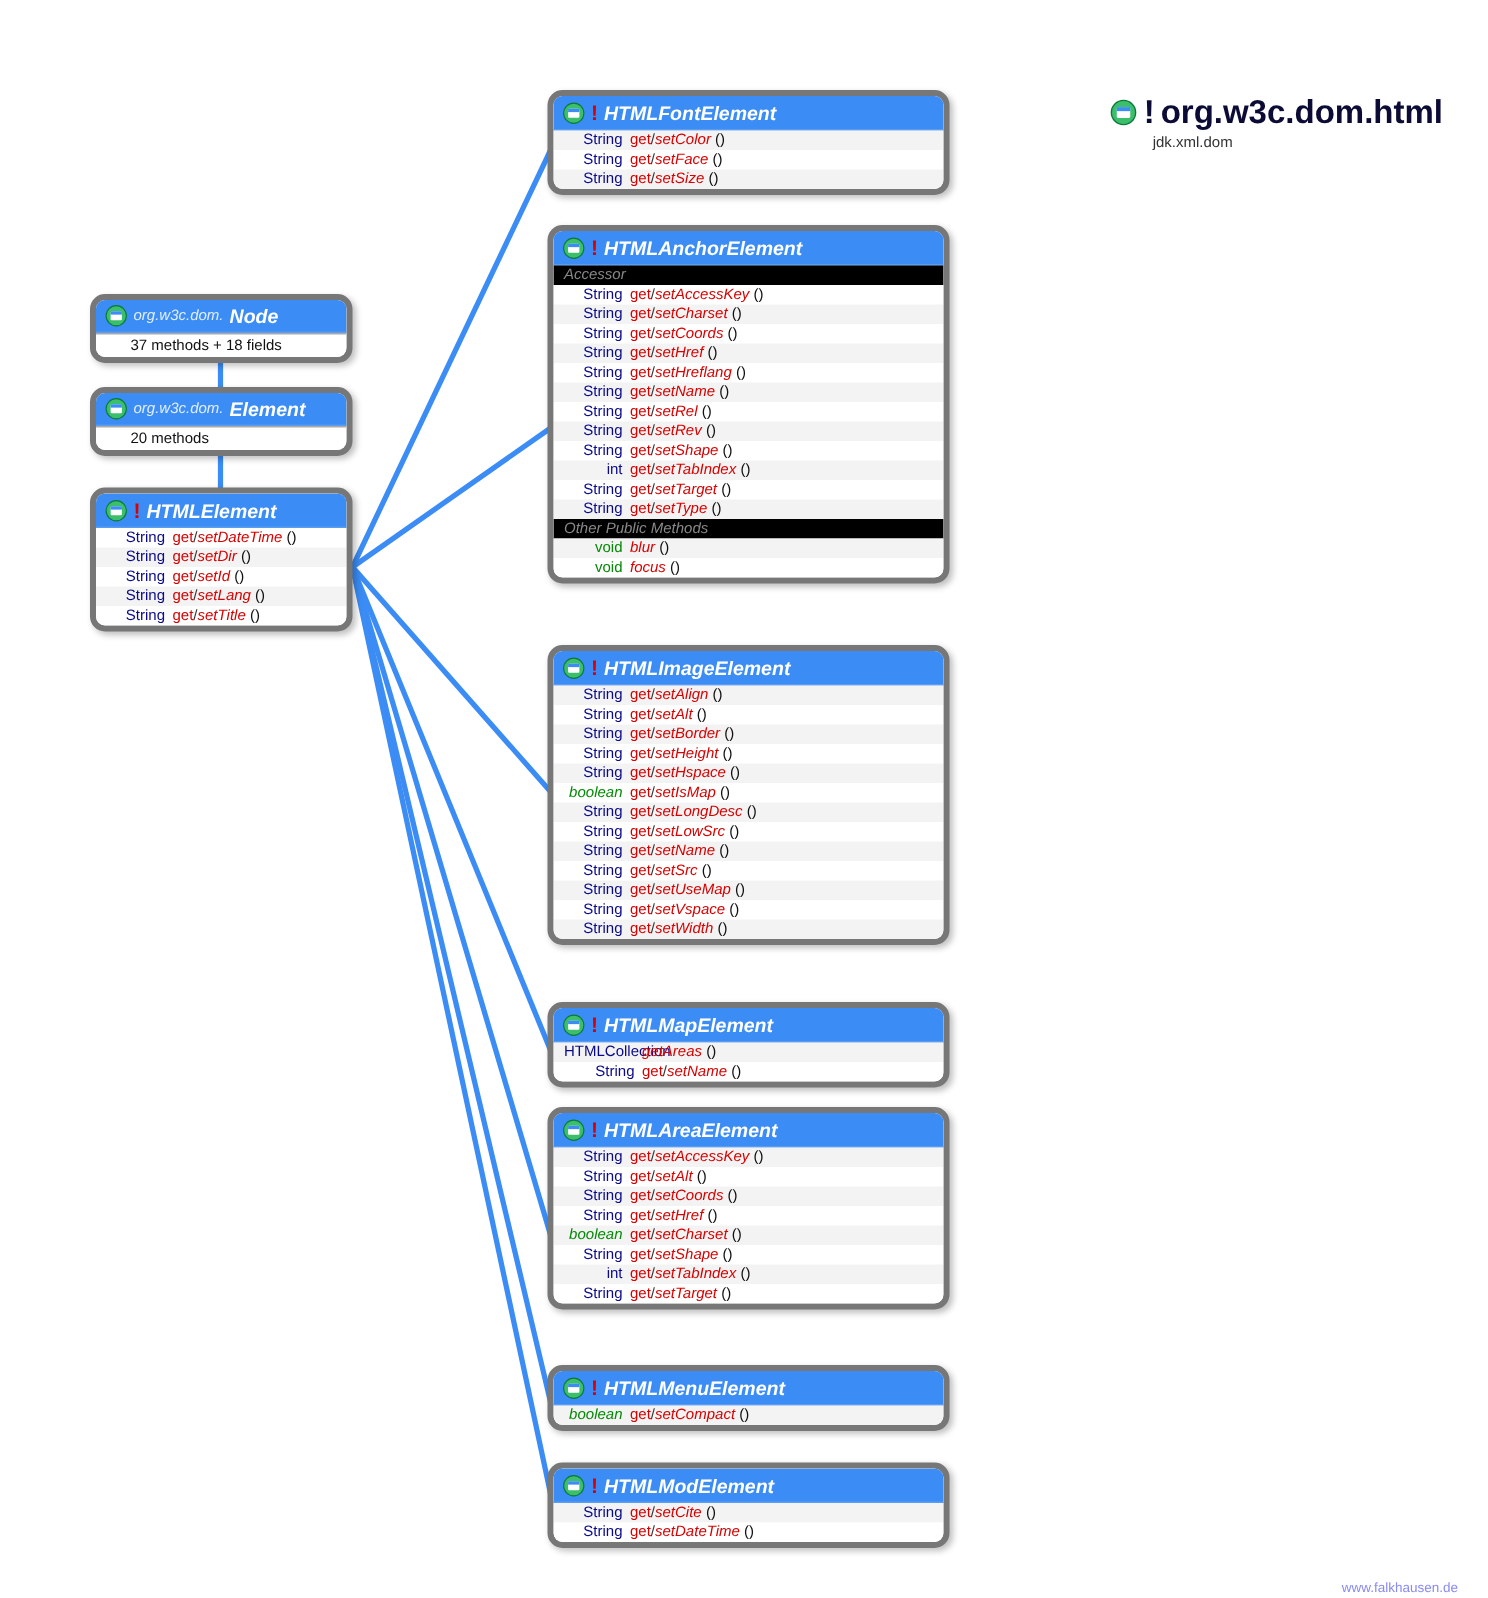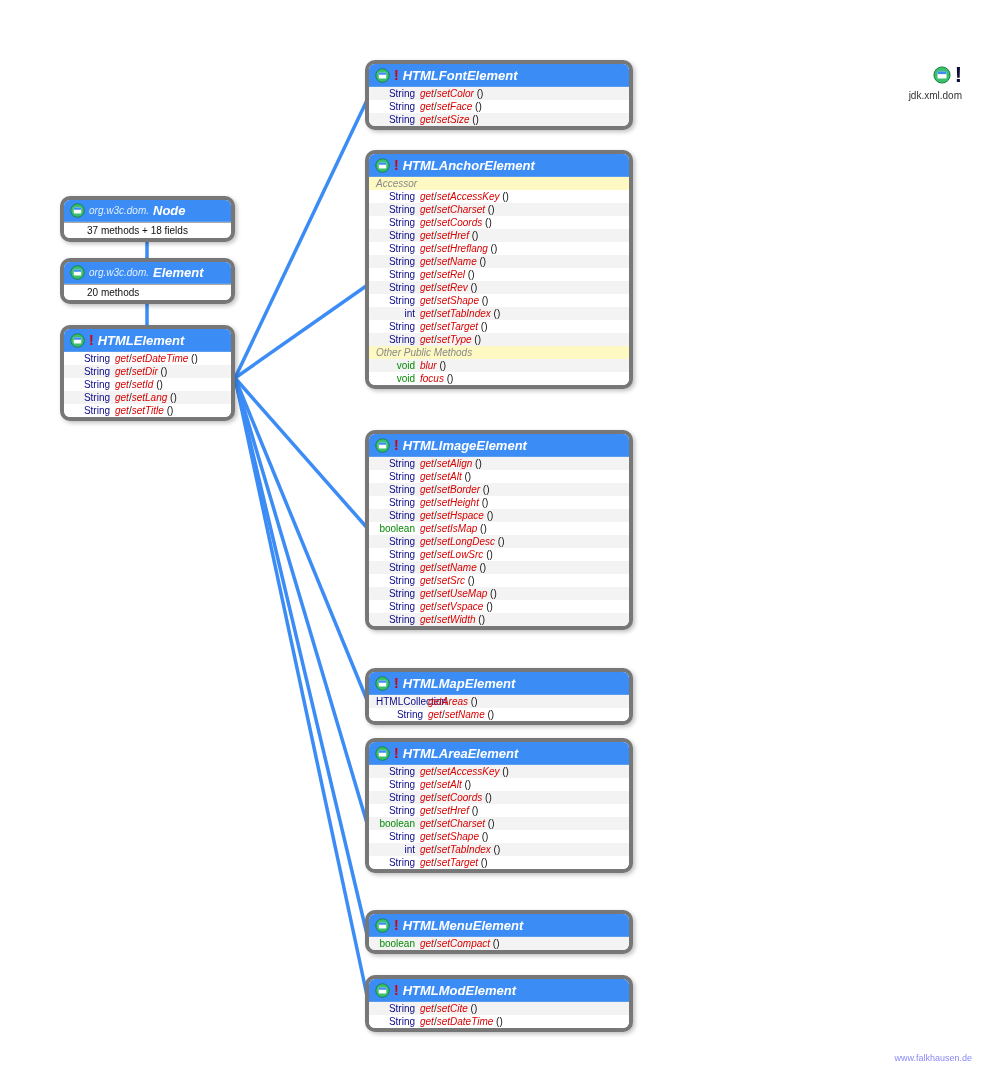--- a/index.html
+++ b/index.html
@@ -76,42 +76,42 @@
     font-size: 10px;
     color: #111;
     padding: 2px 23px;
     border-top: 1px solid #aaa;
   }
   .section-label {
     font-size: 10px;
     font-style: italic;
     color: #888;
     padding: 1px 7px;
-    background: #fef9c3;
+    background: #000000;
   }
   .method-row {
     font-size: 10px;
     padding: 1px 15px 1px 7px;
     display: flex;
     align-items: baseline;
     background: #fff;
   }
   .method-row:nth-child(even) { background: #f3f3f3; }
   .method-body { }
   .ret-type {
     color: #0b0b8a;
     width: 44px;
     text-align: right;
     padding-right: 5px;
     flex-shrink: 0;
   }
   .ret-type.wide { width: 52px; }
   .ret-void { color: #058a05; }
-  .ret-bool { color: #058a05; }
-  .mget { color: #d90000; font-style: italic; }
+  .ret-bool { color: #058a05; font-style: italic; }
+  .mget { color: #d90000; }
   .mset { color: #d90000; font-style: italic; }
   .slash { color: #333; }
   .parens { color: #111; }
   .mplain { color: #d90000; font-style: italic; }
   svg.connectors {
     position: absolute;
     top: 0; left: 0;
     width: 992px;
     height: 1065px;
     pointer-events: none;
@@ -144,20 +144,21 @@
   </svg>
 
 <div class="package-title">
   <div class="main">
     <svg class="icon-iface" viewBox="0 0 20 20">
       <circle cx="10" cy="10" r="9" fill="#3bbf6a" stroke="#0a7a3a" stroke-width="1"></circle>
       <rect x="5" y="6" width="10" height="8" fill="#fff" rx="1"></rect>
       <rect x="5" y="6" width="10" height="3" fill="#3b8cf5"></rect>
     </svg>
     <span class="bang">!</span>
+    <span>org.w3c.dom.html</span>
   </div>
   <div class="sub">jdk.xml.dom</div>
 </div>
 
 <div class="class-box" id="box-node" style="left: 60px; top: 196px; width: 175px;">
   <div class="class-header">
     <svg class="icon-iface icon-small" viewBox="0 0 20 20">
       <circle cx="10" cy="10" r="9" fill="#3bbf6a" stroke="#0a7a3a"></circle>
       <rect x="5" y="6" width="10" height="8" fill="#fff" rx="1"></rect>
       <rect x="5" y="6" width="10" height="3" fill="#3b8cf5"></rect>

